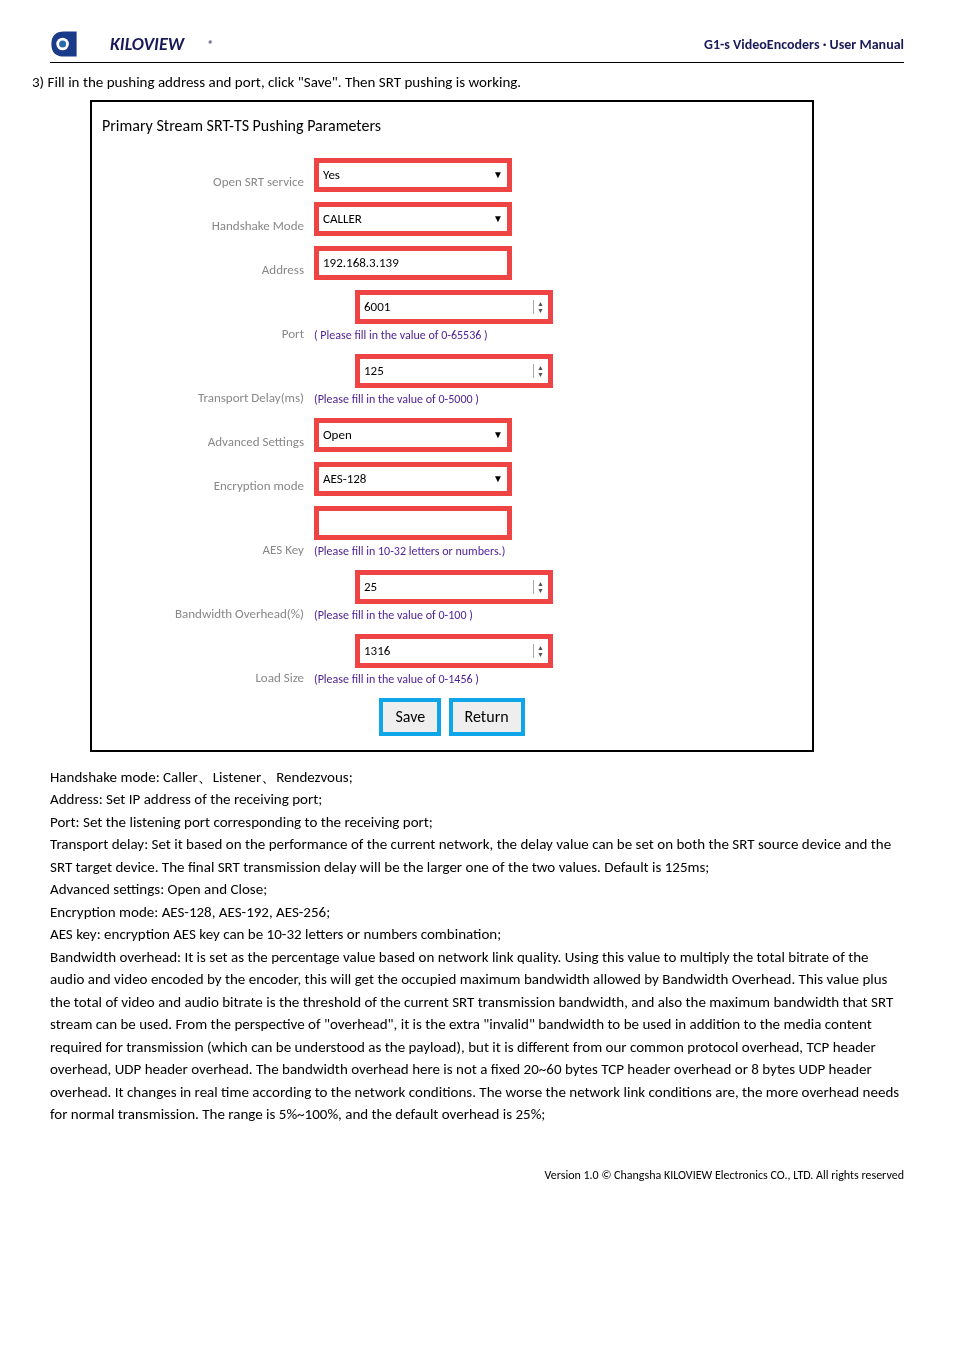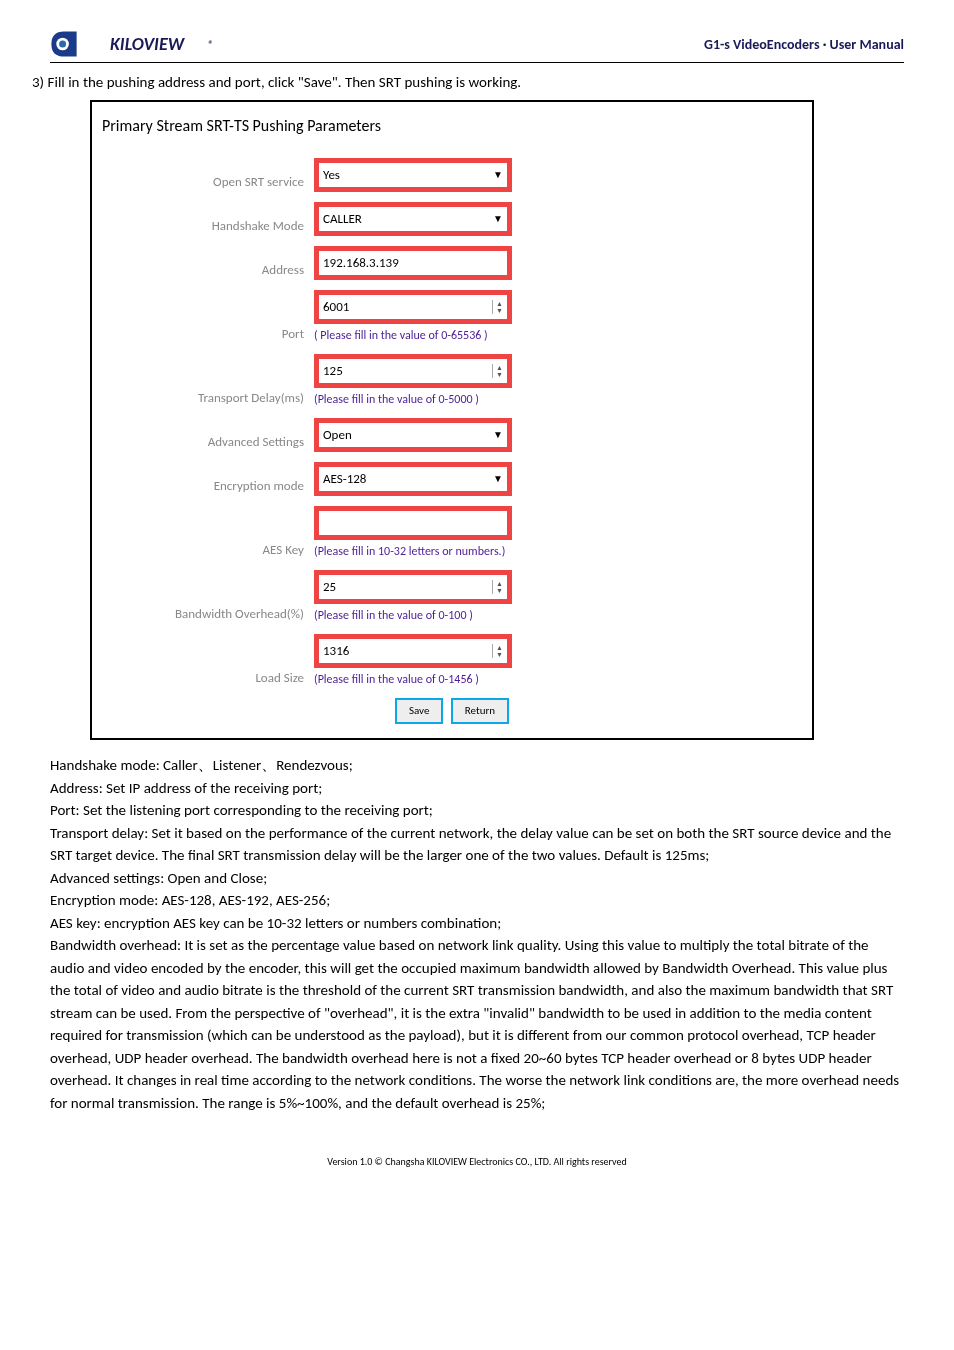--- a/index.html
+++ b/index.html
@@ -95,20 +95,21 @@
     align-items: center;
   }
   .sel-arrow {
     font-size: 10px;
     color: #000;
   }
   .num {
     display: flex;
     justify-content: space-between;
     align-items: center;
+    margin-left: 41px;
   }
   .spin {
     display: flex;
     flex-direction: column;
     font-size: 7px;
     line-height: 7px;
     color: #555;
     border-left: 1px solid #aaa;
     padding-left: 3px;
   }
@@ -116,32 +117,32 @@
     font-size: 12px;
     color: #4c1d95;
     margin-top: 2px;
   }
   .btn-row {
     text-align: center;
     margin-top: 10px;
   }
   .btn {
     display: inline-block;
-    border: 2px solid #0ea5e9;
+    border: 4px solid #0ea5e9;
     background: #eee;
     padding: 3px 12px;
-    font-size: 11px;
+    font-size: 16px;
     margin: 0 2px;
   }
   .body-text {
     margin-top: 4px;
   }
   .footer {
-    text-align: center;
-    font-size: 10px;
+    text-align: right;
+    font-size: 12px;
     margin-top: 40px;
   }
 </style>
 </head>
 <body>
 
 <div class="page">
   <div class="header">
     <div class="logo">
       <svg class="logo-mark" viewBox="0 0 40 40">

